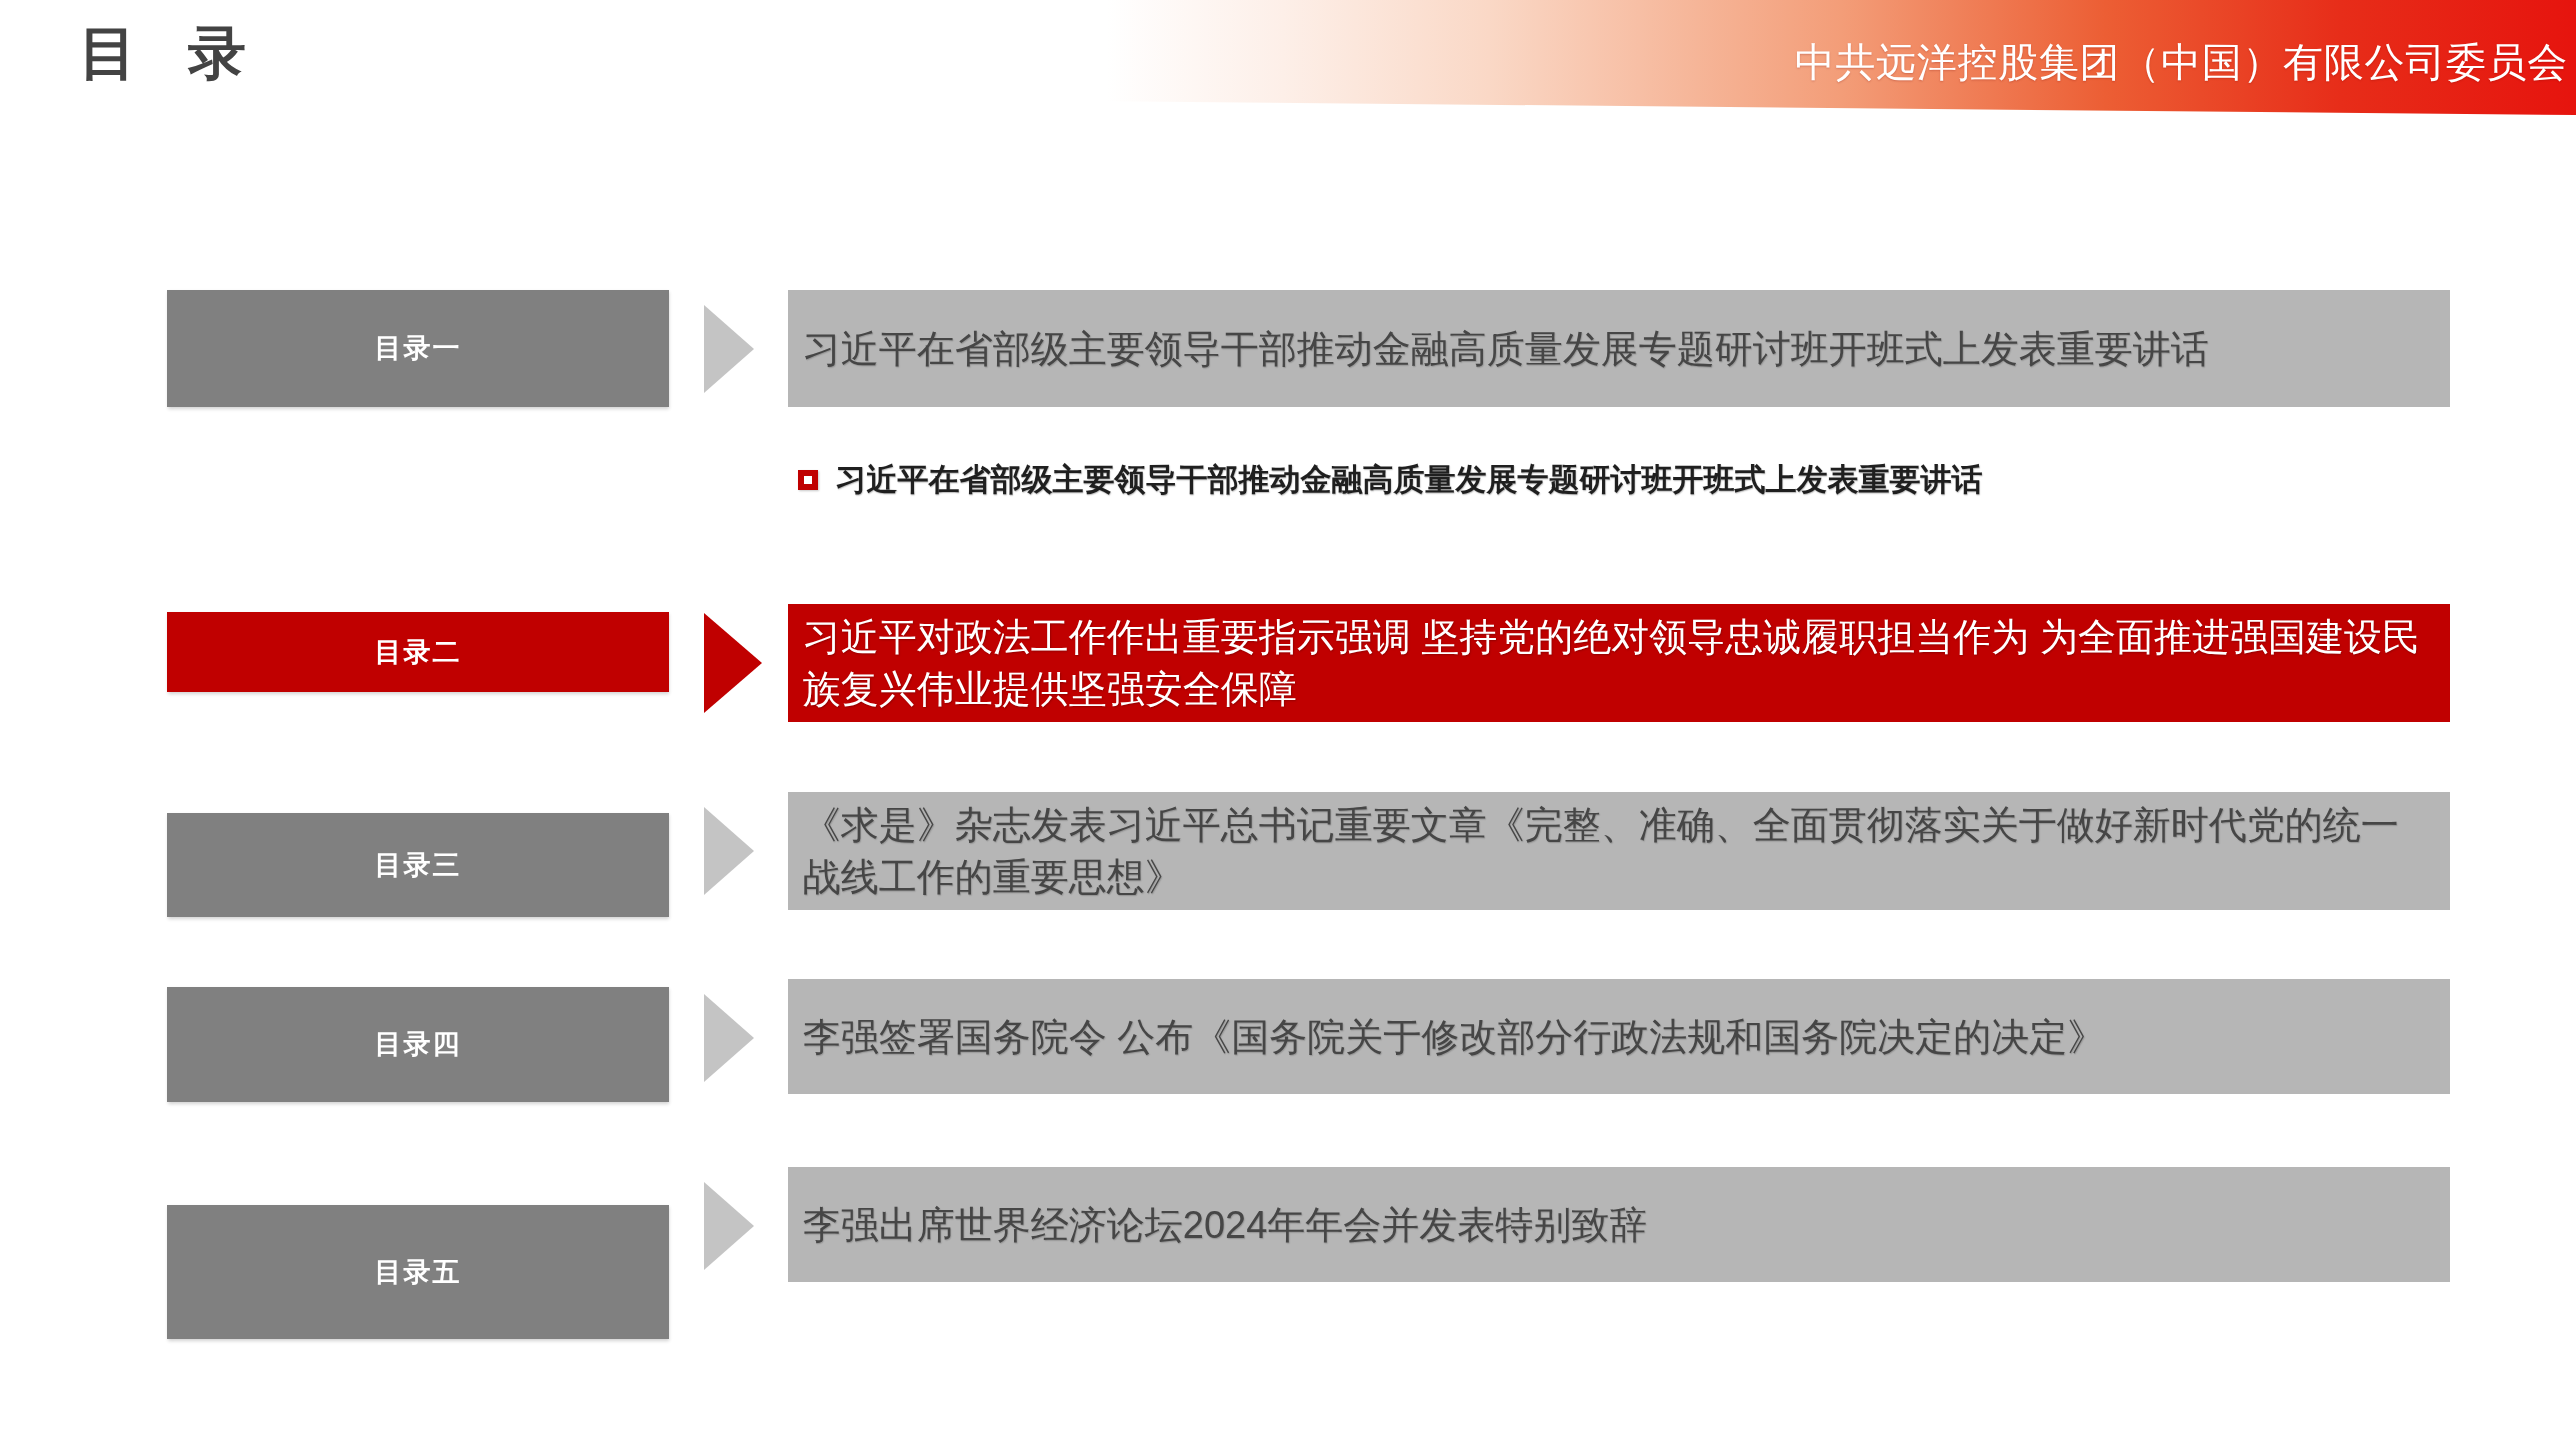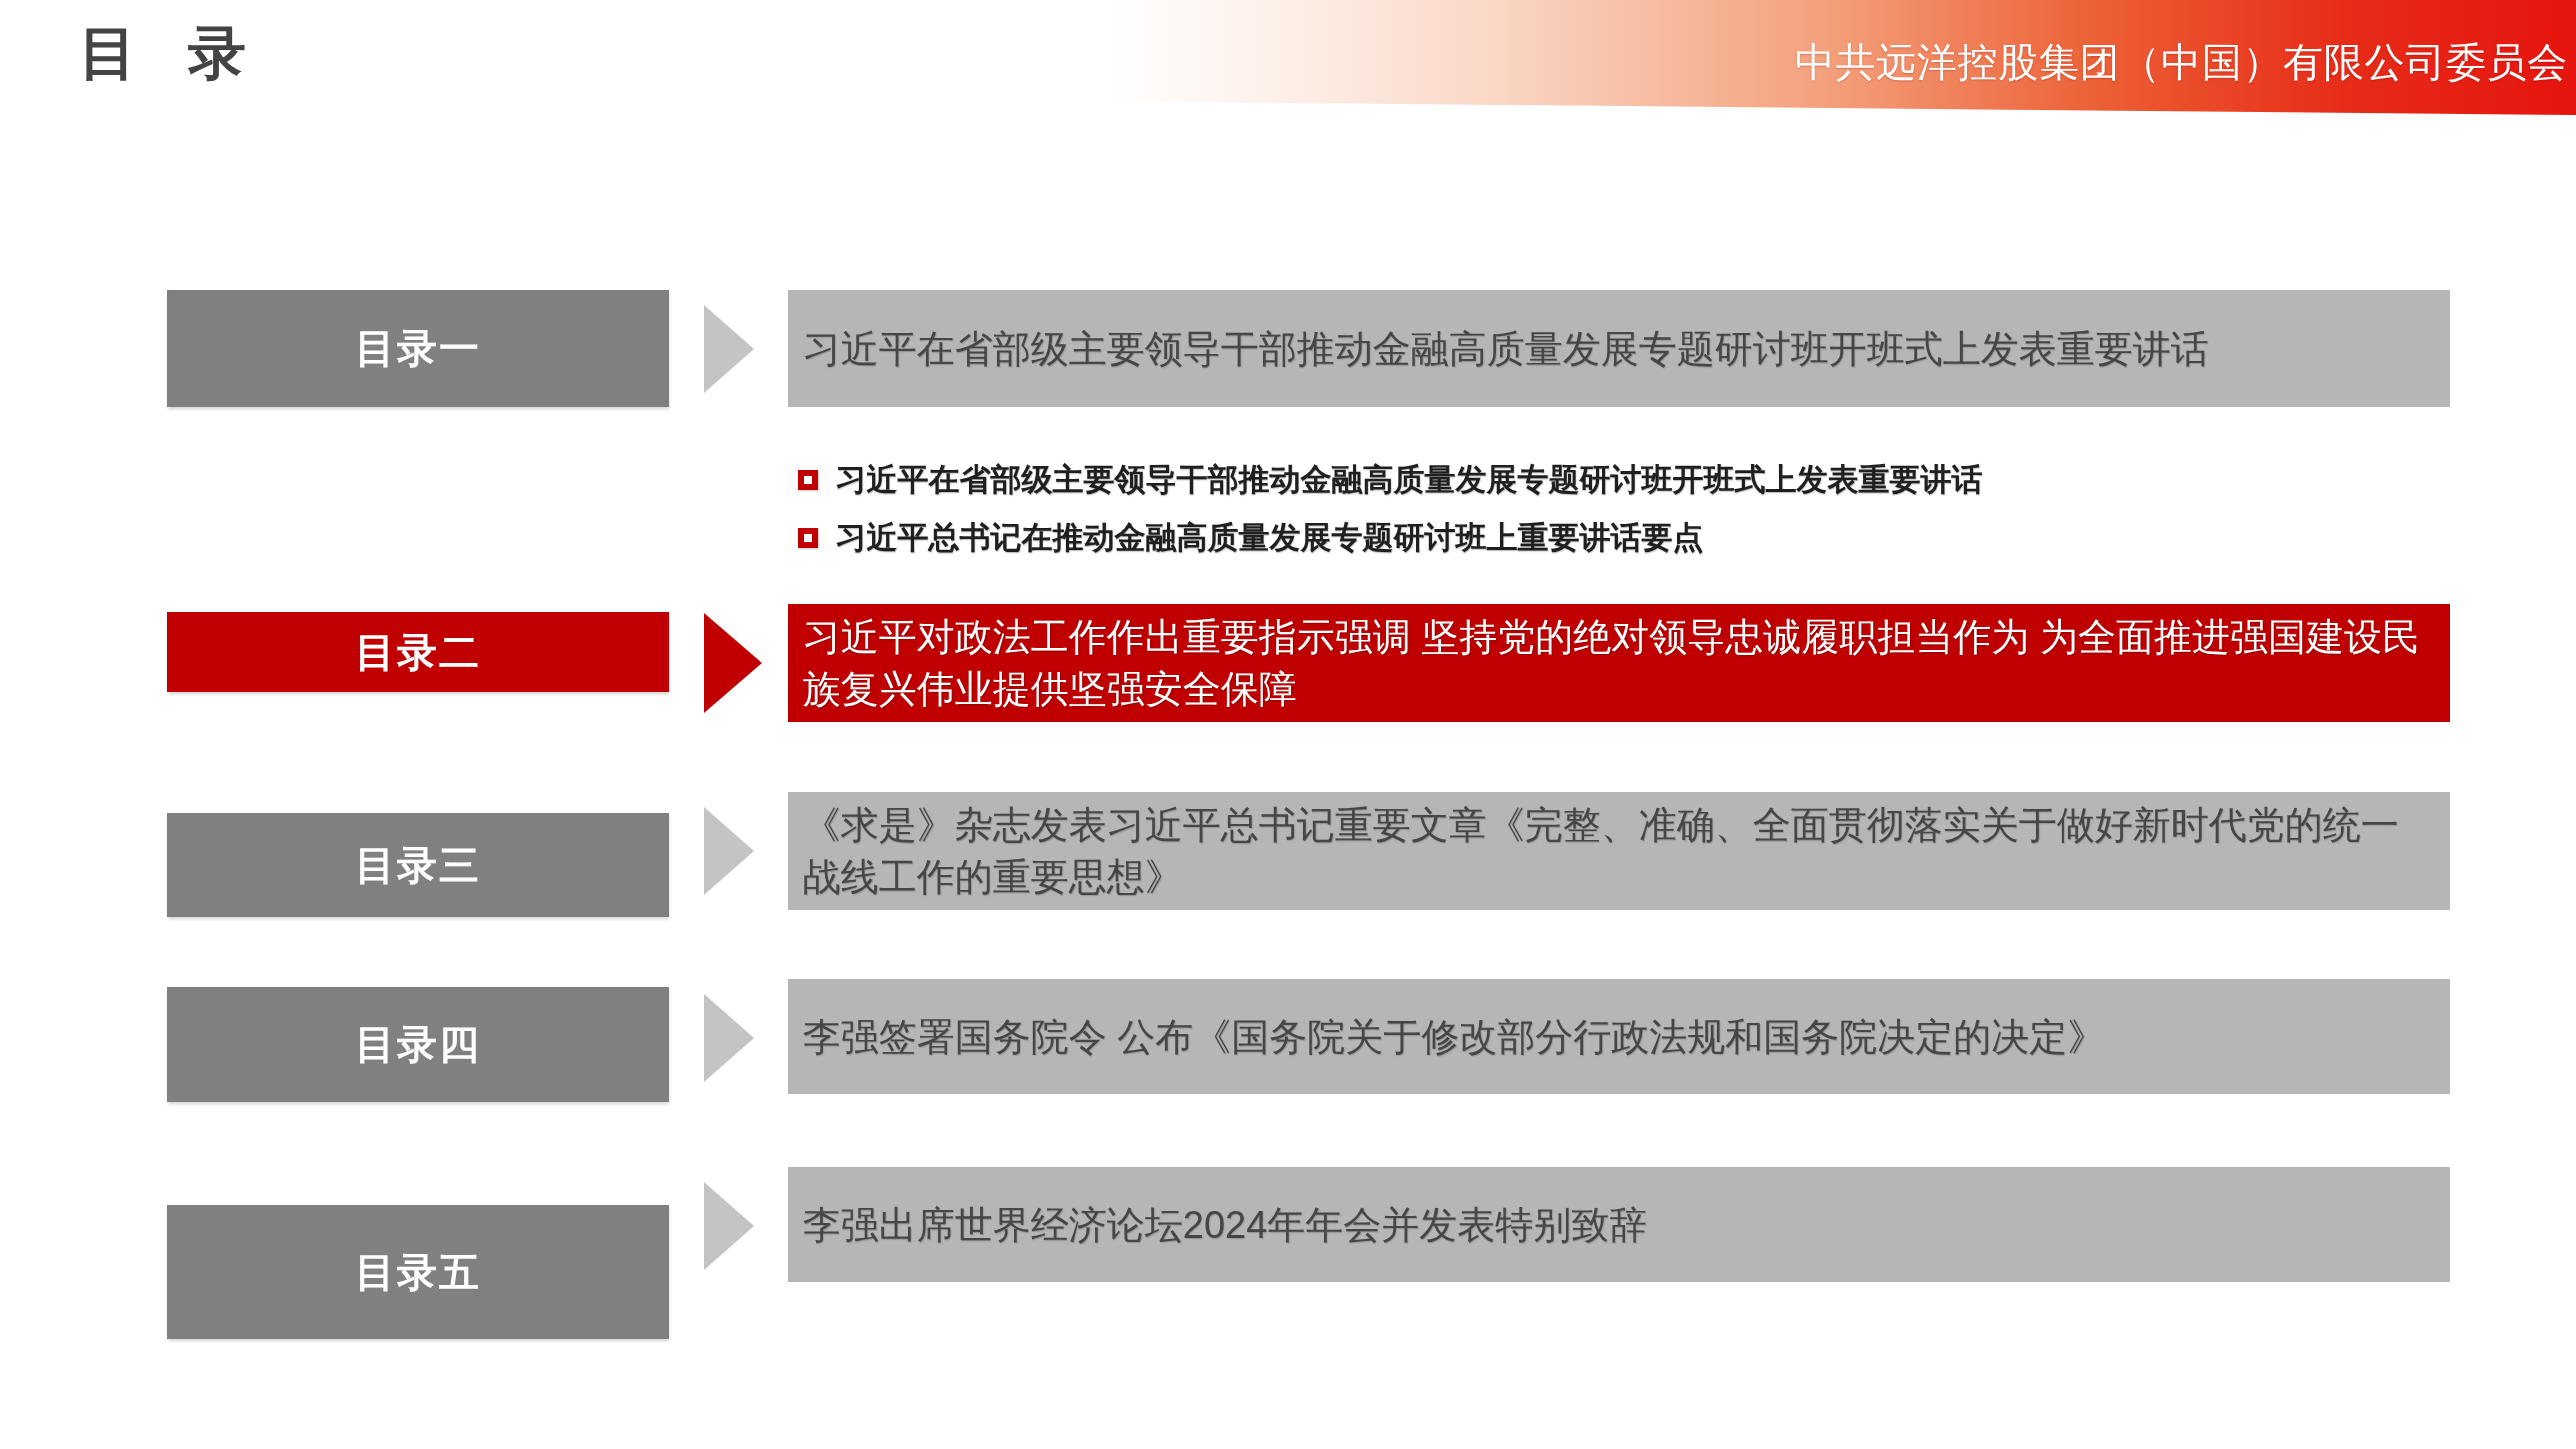--- a/index.html
+++ b/index.html
@@ -72,21 +72,21 @@
   }
   .chip {
     position: absolute;
     left: 167px;
     width: 502px;
     background: #808080;
     color: #ffffff;
     display: flex;
     align-items: center;
     justify-content: center;
-    font-size: 40px;
+    font-size: 27px;
     font-weight: 700;
     letter-spacing: 2px;
     box-shadow: 1.3px 2px 3.4px rgba(0,0,0,.18);
   }
   .chip.active { background: #C00000; }
 
   .arrow {
     position: absolute;
     left: 704px;
     width: 0;
@@ -167,24 +167,20 @@
     <div class="panel" style="top:0; height:117px;">
       <span class="panel-text">习近平在省部级主要领导干部推动金融高质量发展专题研讨班开班式上发表重要讲话</span>
     </div>
   </div>
 
   <div class="sublist">
     <div class="subitem">
       <span class="bullet-square"></span>
       <span class="subitem-label">习近平在省部级主要领导干部推动金融高质量发展专题研讨班开班式上发表重要讲话</span>
     </div>
-    <div class="subitem">
-      <span class="bullet-square"></span>
-      <span class="subitem-label">习近平总书记在推动金融高质量发展专题研讨班上重要讲话要点</span>
-    </div>
   </div>
 
   <div class="toc-row" style="top:604px;">
     <div class="chip active" style="top:8px; height:80px; line-height:102px;">
       <span>目录二</span>
     </div>
     <div class="arrow active" style="top:9.4px; border-width:50px 0 50px 58px;"></div>
     <div class="panel active" style="top:0; height:118px;">
       <span class="panel-text">习近平对政法工作作出重要指示强调 坚持党的绝对领导忠诚履职担当作为 为全面推进强国建设民族复兴伟业提供坚强安全保障</span>
     </div>

